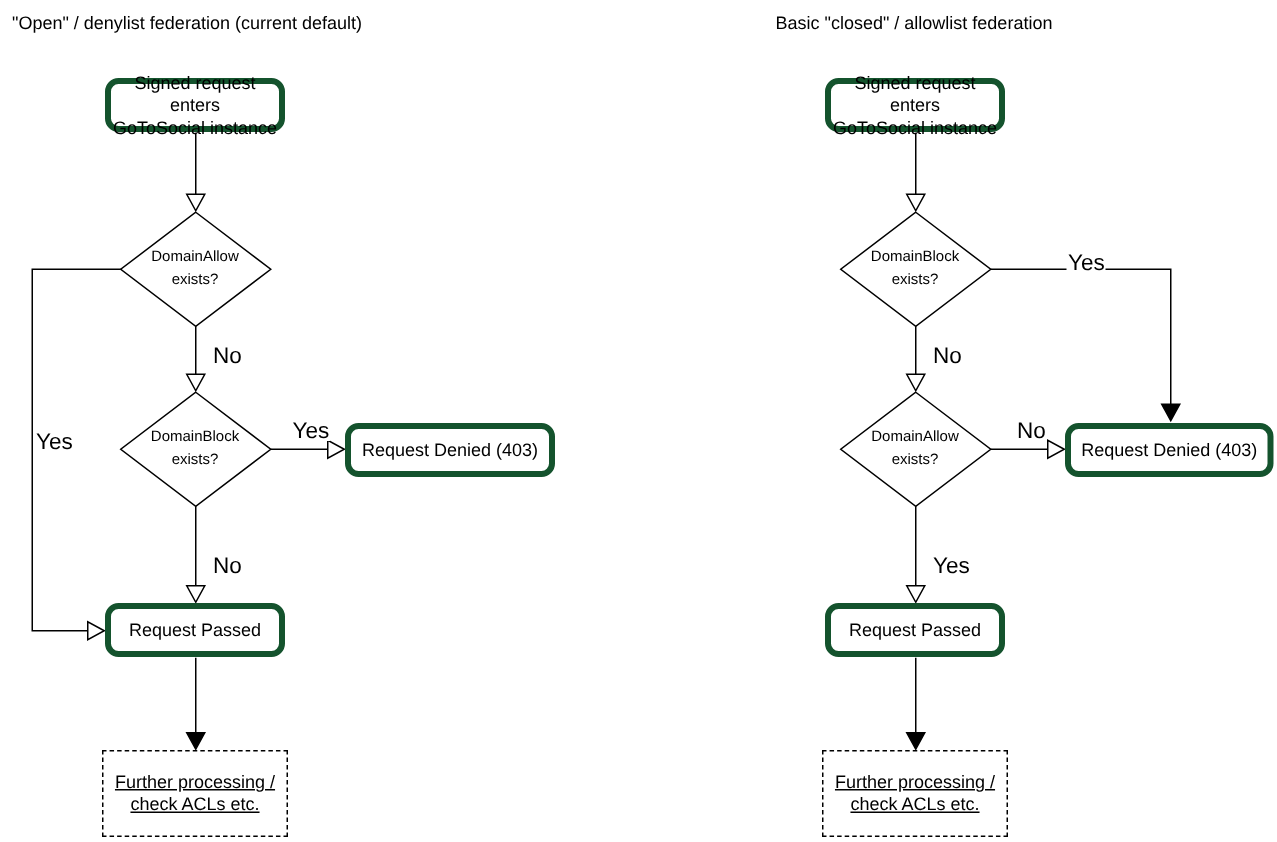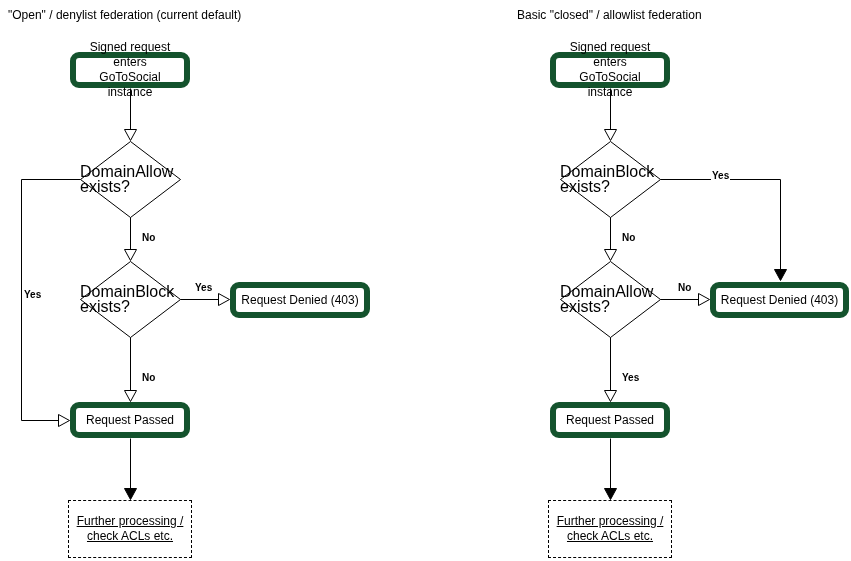--- a/index.html
+++ b/index.html
@@ -24,47 +24,46 @@
   .diagram-title {
     position: absolute;
     font-size: 12px;
     line-height: 14px;
     white-space: nowrap;
   }
   .node {
     position: absolute;
     box-sizing: border-box;
     background: #ffffff;
-    border: 6px solid #14532d;
+    border: 4px solid #14532d;
     display: flex;
     flex-direction: column;
     align-items: center;
     justify-content: center;
     text-align: center;
     font-size: 12px;
     line-height: 15px;
   }
   .node.rounded { border-radius: 9px; }
   .node.dashed  { border: 1px dashed #000000; text-decoration: underline; }
   .diamond-text {
     position: absolute;
     width: 100px;
-    text-align: left;
-    font-size: 16px;
+    text-align: center;
+    font-size: 10px;
     line-height: 15px;
     pointer-events: none;
   }
   .edge-label {
     position: absolute;
-    font-size: 10px;
+    font-size: 15px;
     line-height: 13px;
     background: #ffffff;
     padding: 0 1px;
     white-space: nowrap;
-    font-weight: bold;
   }
   .wire { stroke: #000000; stroke-width: 1; fill: none; }
   .diamond { stroke: #000000; stroke-width: 1; fill: #ffffff; }
   .arrow-open { stroke: #000000; stroke-width: 1; fill: #ffffff; }
   .arrow-filled { stroke: #000000; stroke-width: 1; fill: #000000; }
 </style>
 </head>
 <body>
 
 <div id="canvas">

